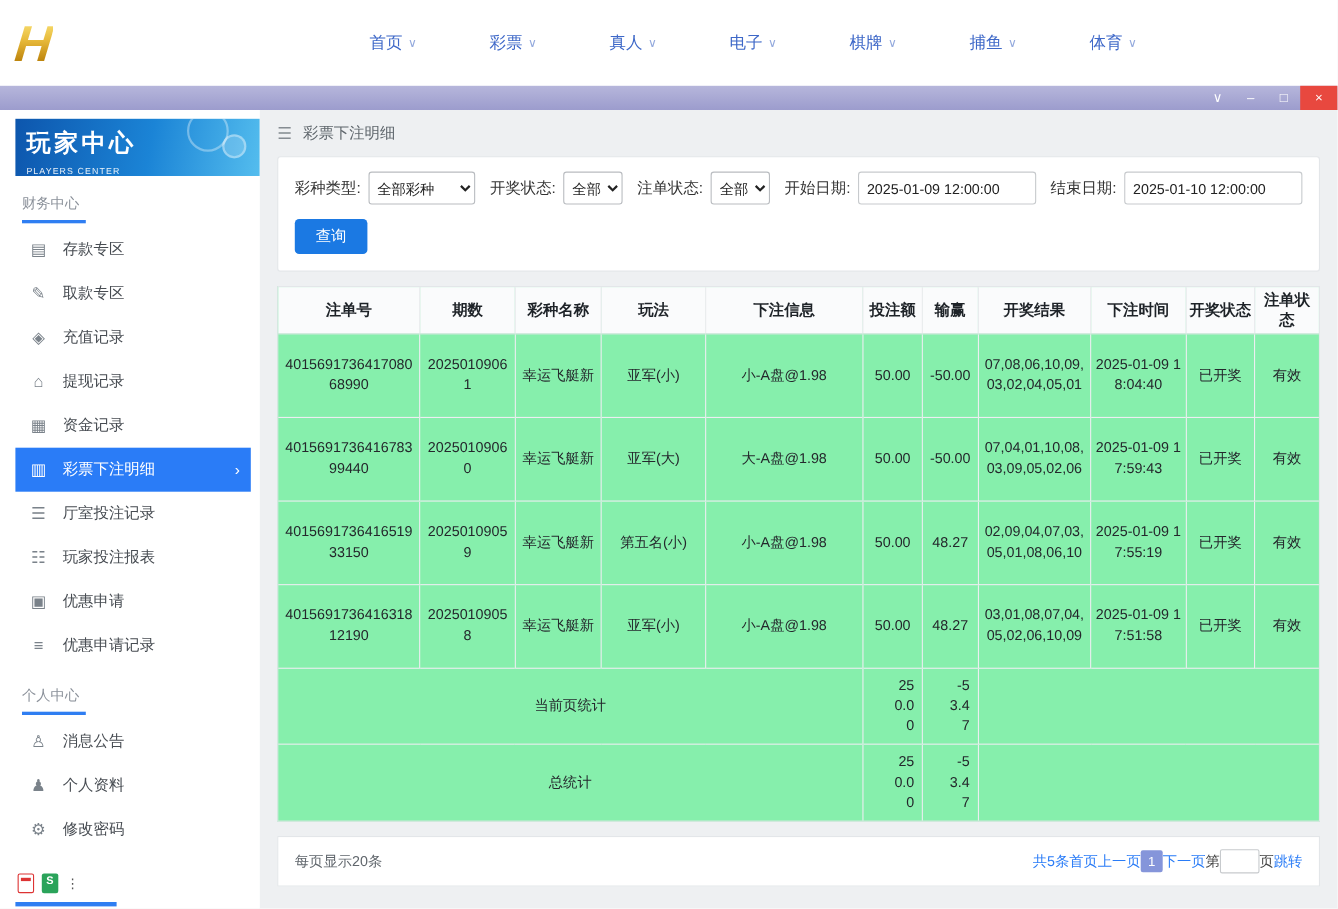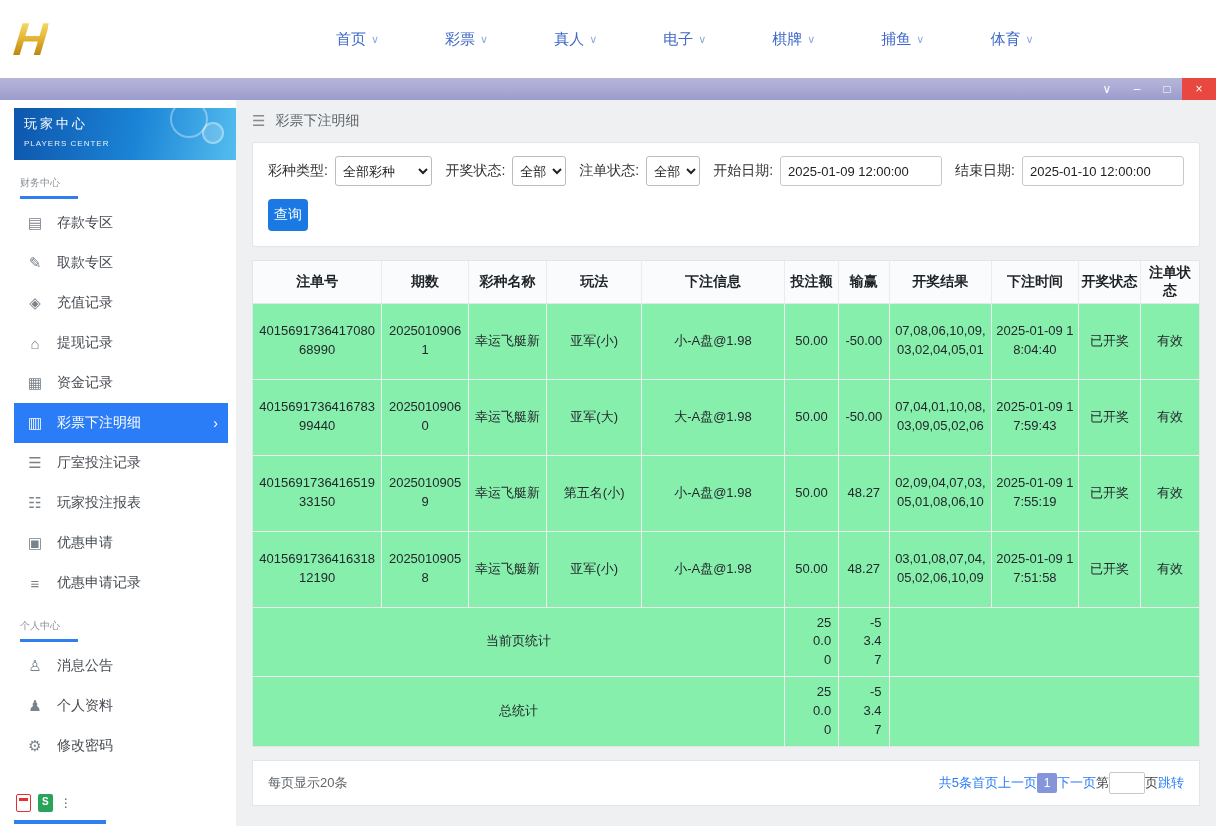--- a/index.html
+++ b/index.html
@@ -44,25 +44,25 @@
   .side-banner {
     height:52px; margin-top:8px; position:relative; overflow:hidden;
     background:linear-gradient(100deg,#0d56ad 0%,#1b84d6 55%,#54bdee 100%);
     color:#fff; padding:7px 10px;
   }
   .side-banner::before, .side-banner::after {
     content:""; position:absolute; border:2px solid rgba(255,255,255,.35); border-radius:50%;
   }
   .side-banner::before { width:34px; height:34px; right:28px; top:-8px; }
   .side-banner::after  { width:18px; height:18px; right:12px; top:14px; background:rgba(255,255,255,.18); }
-  .banner-title { font-size:13px; font-weight:normal; letter-spacing:3px; }
+  .banner-title { font-size:22px; font-weight:bold; letter-spacing:3px; }
   .banner-sub { font-size:8px; letter-spacing:1px; opacity:.9; margin-top:6px; }
 
   .side-section-label {
-    margin:16px 0 4px 6px; padding-bottom:9px; font-size:10px; color:#8a9099;
+    margin:16px 0 4px 6px; padding-bottom:9px; font-size:13px; color:#8a9099;
     position:relative; width:200px;
   }
   .side-section-label::after {
     content:""; position:absolute; left:0; bottom:0; width:58px; height:3px; background:#2f7ef2;
   }
   .side-item {
     height:40px; display:flex; align-items:center; gap:13px;
     padding-left:12px; font-size:14px; color:#474c52; cursor:pointer; position:relative; width:214px;
   }
   .side-item .ic { width:18px; text-align:center; font-size:15px; color:#7a828a; }
@@ -86,21 +86,21 @@
 
   .filter-card { background:#fff; border:1px solid #e3e6e9; border-radius:3px; padding:13px 15px 15px; }
   .filter-row { display:flex; align-items:center; gap:7px; font-size:14px; color:#333; white-space:nowrap; }
   .filter-row label { margin-left:6px; }
   .filter-row label:first-child { margin-left:0; }
   select.flt { height:30px; border:1px solid #b9bcc0; border-radius:3px; background:#fff; font-size:13px; color:#222; padding:0 3px; }
   select.type { width:118px; }
   select.small { width:64px; }
   input.date { height:30px; width:162px; border:1px solid #c7cacd; border-radius:3px; font-size:13px; color:#222; padding:0 7px; }
   .btn-search {
-    margin-top:13px; width:40px; height:32px; background:#1b79e3; color:#fff;
+    margin-top:13px; width:66px; height:32px; background:#1b79e3; color:#fff;
     border:none; border-radius:4px; font-size:14px; cursor:pointer;
   }
 
   .table-card { background:#86efac; border:1px solid #e3e6e9; margin-top:13px; }
   table.bets { width:100%; border-collapse:collapse; table-layout:fixed; font-size:13px; color:#24282c; }
   table.bets th {
     height:42px; font-size:14px; font-weight:bold; color:#1e2328;
     background:#fafbfc; border-bottom:1px solid #e4e7ea; border-left:1px solid #e9ebee;
     text-align:center; padding:0 2px;
   }

